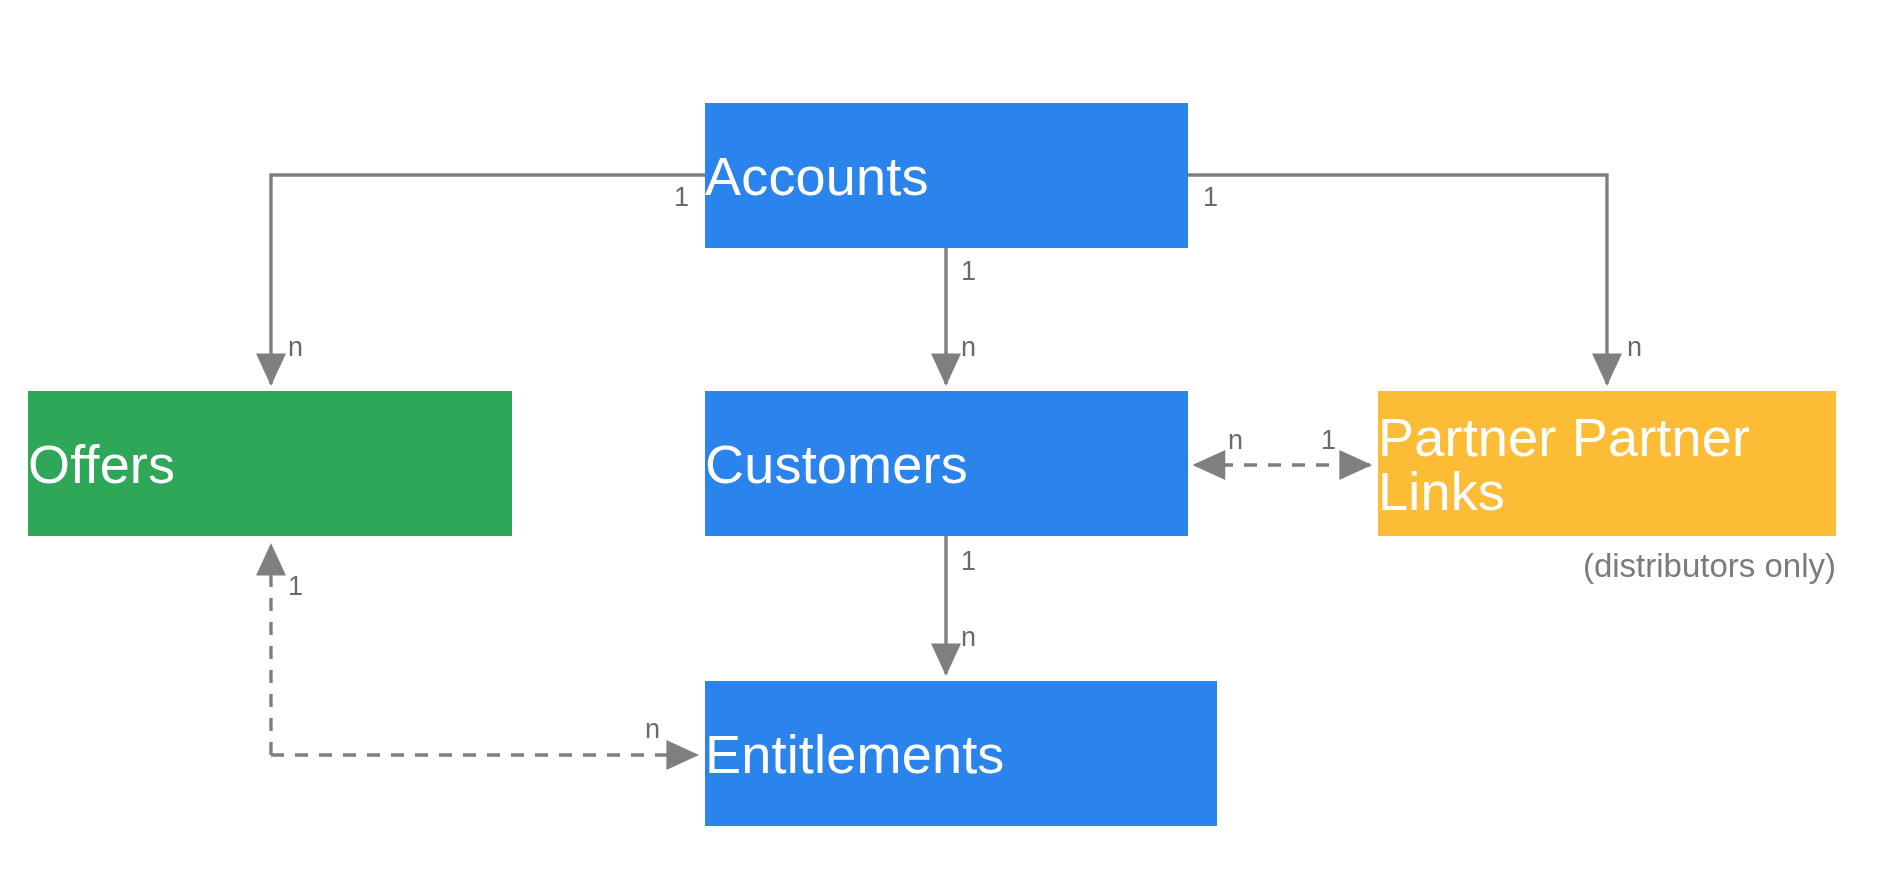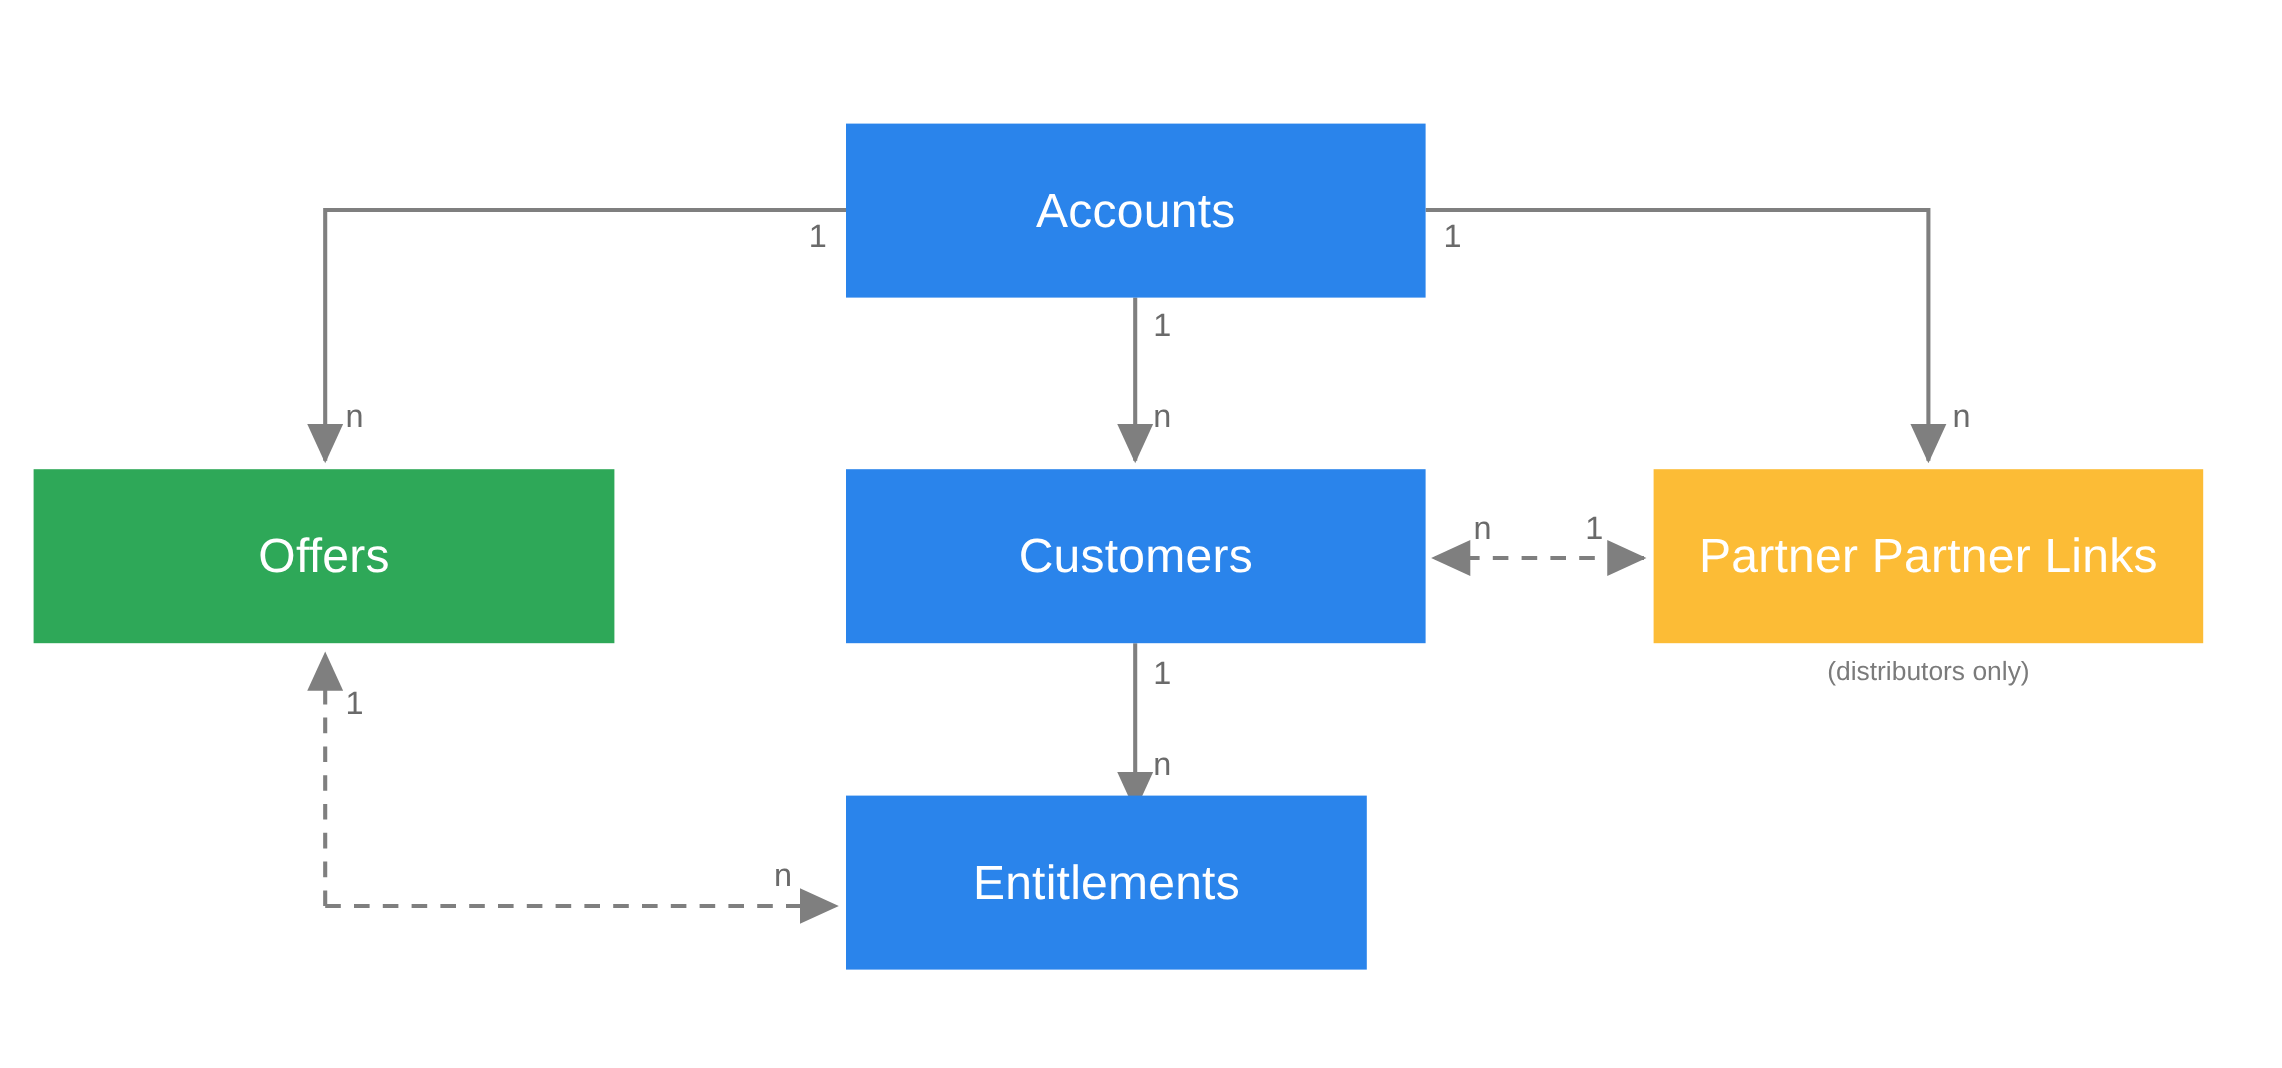--- a/index.html
+++ b/index.html
@@ -21,38 +21,37 @@
     position: absolute;
     left: 0;
     top: 0;
     width: 1902px;
     height: 890px;
   }
   .node {
     position: absolute;
     display: flex;
     align-items: center;
-    justify-content: center;
     color: #ffffff;
-    font-size: 40px;
+    font-size: 54px;
     font-weight: 400;
     letter-spacing: 0.2px;
     line-height: 1;
     font-family: "Liberation Sans", sans-serif;
     box-sizing: border-box;
   }
   .node-label {
     pointer-events: none;
   }
   .caption {
     position: absolute;
     color: #7b7b7b;
-    font-size: 22px;
+    font-size: 33px;
     font-family: "Liberation Sans", sans-serif;
-    text-align: center;
+    text-align: right;
     line-height: 1;
     white-space: nowrap;
   }
   .edge-label {
     position: absolute;
     color: #6a6a6a;
     font-size: 27px;
     font-family: "Liberation Sans", sans-serif;
     line-height: 1;
     white-space: nowrap;
@@ -97,21 +96,21 @@
   </div>
 
   <div class="node" style="left:28px; top:391px; width:484px; height:145px; background:#2ea858;">
     <span class="node-label">Offers</span>
   </div>
 
   <div class="node" style="left:1378px; top:391px; width:458px; height:145px; background:#fcbc36;">
     <span class="node-label">Partner Partner Links</span>
   </div>
 
-  <div class="node" style="left:705px; top:663px; width:434px; height:145px; background:#2a84eb;">
+  <div class="node" style="left:705px; top:681px; width:512px; height:145px; background:#2a84eb;">
     <span class="node-label">Entitlements</span>
   </div>
 
   <div class="caption" style="left:1378px; top:549px; width:458px;">(distributors only)</div>
 
   <div class="edge-label" style="left:674px; top:184px;">1</div>
   <div class="edge-label" style="left:288px; top:334px;">n</div>
 
   <div class="edge-label" style="left:961px; top:258px;">1</div>
   <div class="edge-label" style="left:961px; top:334px;">n</div>

